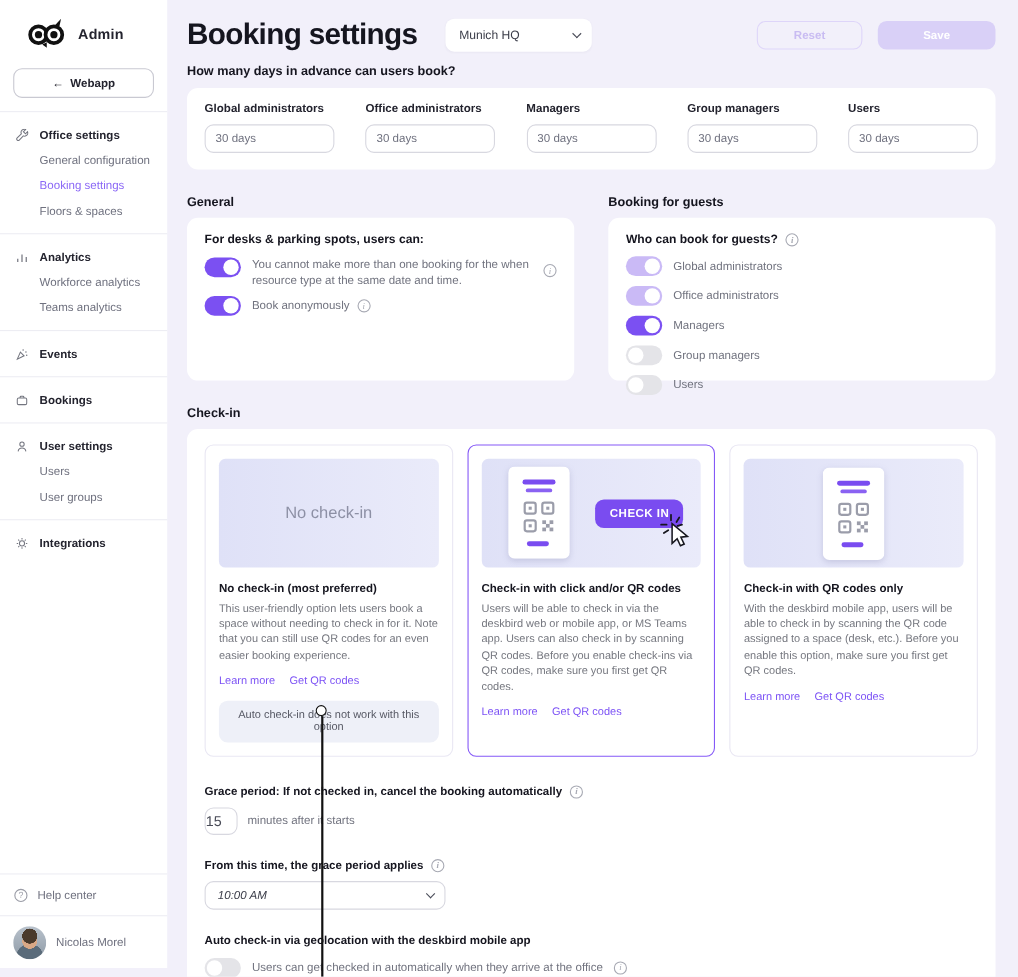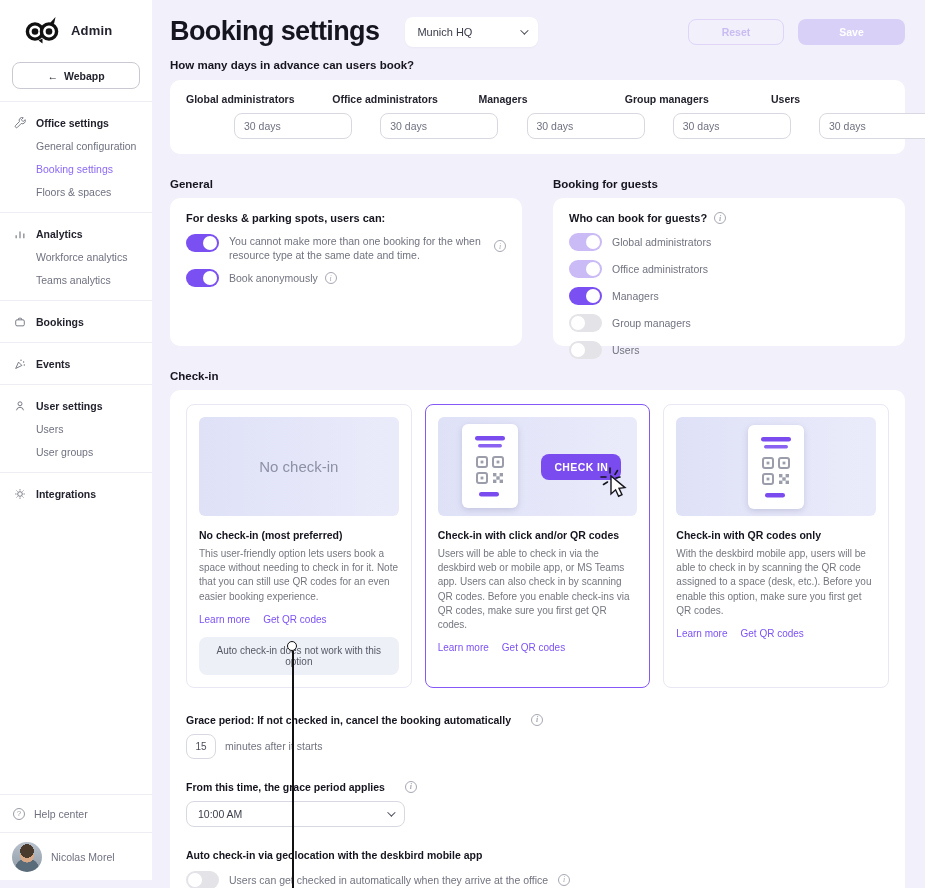--- a/index.html
+++ b/index.html
@@ -67,21 +67,21 @@
     color:#ffffff; font-size:10.5px; font-weight:bold; cursor:pointer; font-family:inherit;
   }
   .section-label { font-size:11.5px; font-weight:bold; color:#15151f; }
   .card { background:#fff; border-radius:10px; }
   
   .advance-card { margin-top:9px; padding:13px 16px 15px 16px; display:flex; justify-content:space-between; }
   .adv-col { width:118px; }
   .adv-label { font-size:10.5px; font-weight:bold; color:#23232e; }
   .adv-input {
     margin-top:8px; width:118px; height:26px; border:1px solid #d8d8e0; border-radius:8px;
-    padding:0 9px; font-size:10.5px; color:#6f717f; background:#fff; font-family:inherit;margin-left:48px;
+    padding:0 9px; font-size:10.5px; color:#6f717f; background:#fff; font-family:inherit;
   }
   
   .two-col { display:flex; gap:31px; margin-top:24px; }
   .col { width:352px; }
   .panel { margin-top:8px; height:148px; padding:14px 16px; }
   .panel-heading { font-size:11px; font-weight:bold; color:#15151f; display:flex; align-items:center; gap:7px; }
   .toggle-row { display:flex; align-items:flex-start; margin-top:10px; }
   .toggle-row .txt { font-size:10.5px; color:#71737f; line-height:1.35; margin-left:10px; }
   .toggle {
     position:relative; width:33px; height:18px; border-radius:9px; flex:0 0 33px; cursor:pointer;
@@ -119,31 +119,31 @@
   }
   .cursor-wrap { position:absolute; right:3px; top:50px; }
   .cc-title { margin-top:13px; font-size:10.5px; font-weight:bold; color:#15151f; }
   .cc-desc { margin-top:6px; font-size:10px; color:#75777f; line-height:1.42; }
   .cc-links { margin-top:10px; display:flex; gap:13px; }
   .cc-links a { font-size:10px; color:#7c52f5; text-decoration:none; cursor:pointer; }
   .cc-note {
     margin-top:auto; background:#eef0f8; border-radius:8px; padding:8px 6px; text-align:center;
     font-size:10px; color:#565864;
   }
-  .grace-label { margin-top:26px; font-size:10.5px; font-weight:bold; color:#15151f; display:flex; align-items:center; gap:20px; }
+  .grace-label { margin-top:26px; font-size:10.5px; font-weight:bold; color:#15151f; display:flex; align-items:center; gap:7px; }
   .grace-row { margin-top:8px; display:flex; align-items:center; gap:9px; }
   .grace-input {
-    width:30px; height:25px; border:1px solid #d8d8e0; border-radius:8px; text-align:center;
-    font-size:10px; color:#4a4c58; font-family:inherit;
+    width:30px; height:25px; border:1px solid #d8d8e0; border-radius:8px; text-align:left;
+    font-size:13px; color:#4a4c58; font-family:inherit;
   }
   .grace-suffix { font-size:10.5px; color:#71737f; }
   .time-select {
     margin-top:8px; width:219px; height:26px; border:1px solid #d8d8e0; border-radius:8px;
     display:flex; align-items:center; justify-content:space-between; padding:0 11px;
-    font-size:10.5px; color:#3c3e4a; cursor:pointer; background:#fff;
+    font-size:10.5px; color:#3c3e4a; cursor:pointer; background:#fff;font-style:italic;
   }
   .chev { width:6px; height:6px; border-right:1.4px solid #4a4c58; border-bottom:1.4px solid #4a4c58; transform:rotate(45deg) translateY(-2px); }
   
   .annot-circle {
     position:absolute; left:287px; top:641px; width:10px; height:10px; border:1.7px solid #111;
     border-radius:50%; background:#fff; z-index:50;
   }
   .annot-line { position:absolute; left:292px; top:651px; width:2px; height:237px; background:#111; z-index:49; }
   svg { display:block; }
 </style>
@@ -204,39 +204,39 @@
       </div>
       <div class="nav-row sub">
         <span class="lbl">Teams analytics</span>
       </div>
     </div>
 
     <div class="nav-section">
       <div class="nav-row">
         <span class="ic">
           <svg width="12" height="12" viewBox="0 0 14 14">
-              <rect x="2" y="4.5" width="10" height="7" rx="1.5" fill="none" stroke="#73757f" stroke-width="1.1"></rect>
-              <path d="M5 4.5V3.6a1 1 0 0 1 1-1h2a1 1 0 0 1 1 1v.9" fill="none" stroke="#73757f" stroke-width="1.1"></path>
-            </svg>
-        </span>
-        <span class="lbl">Bookings</span>
-      </div>
-    </div>
-
-    <div class="nav-section">
-      <div class="nav-row">
-        <span class="ic">
-          <svg width="12" height="12" viewBox="0 0 14 14">
               <path d="M2 12.2 L5.3 4.8 L9.2 8.7 Z" fill="none" stroke="#73757f" stroke-width="1.1"></path>
               <circle cx="8.2" cy="2.6" r="0.8" fill="#73757f"></circle>
               <circle cx="11.2" cy="4.6" r="0.8" fill="#73757f"></circle>
               <circle cx="12" cy="8.2" r="0.8" fill="#73757f"></circle>
             </svg>
         </span>
         <span class="lbl">Events</span>
+      </div>
+    </div>
+
+    <div class="nav-section">
+      <div class="nav-row">
+        <span class="ic">
+          <svg width="12" height="12" viewBox="0 0 14 14">
+              <rect x="2" y="4.5" width="10" height="7" rx="1.5" fill="none" stroke="#73757f" stroke-width="1.1"></rect>
+              <path d="M5 4.5V3.6a1 1 0 0 1 1-1h2a1 1 0 0 1 1 1v.9" fill="none" stroke="#73757f" stroke-width="1.1"></path>
+            </svg>
+        </span>
+        <span class="lbl">Bookings</span>
       </div>
     </div>
 
     <div class="nav-section">
       <div class="nav-row">
         <span class="ic">
           <svg width="12" height="12" viewBox="0 0 14 14">
               <circle cx="7" cy="4.4" r="2.3" fill="none" stroke="#73757f" stroke-width="1.1"></circle>
               <path d="M2.9 12a4.15 4.15 0 0 1 8.2 0" fill="none" stroke="#73757f" stroke-width="1.1"></path>
             </svg>

